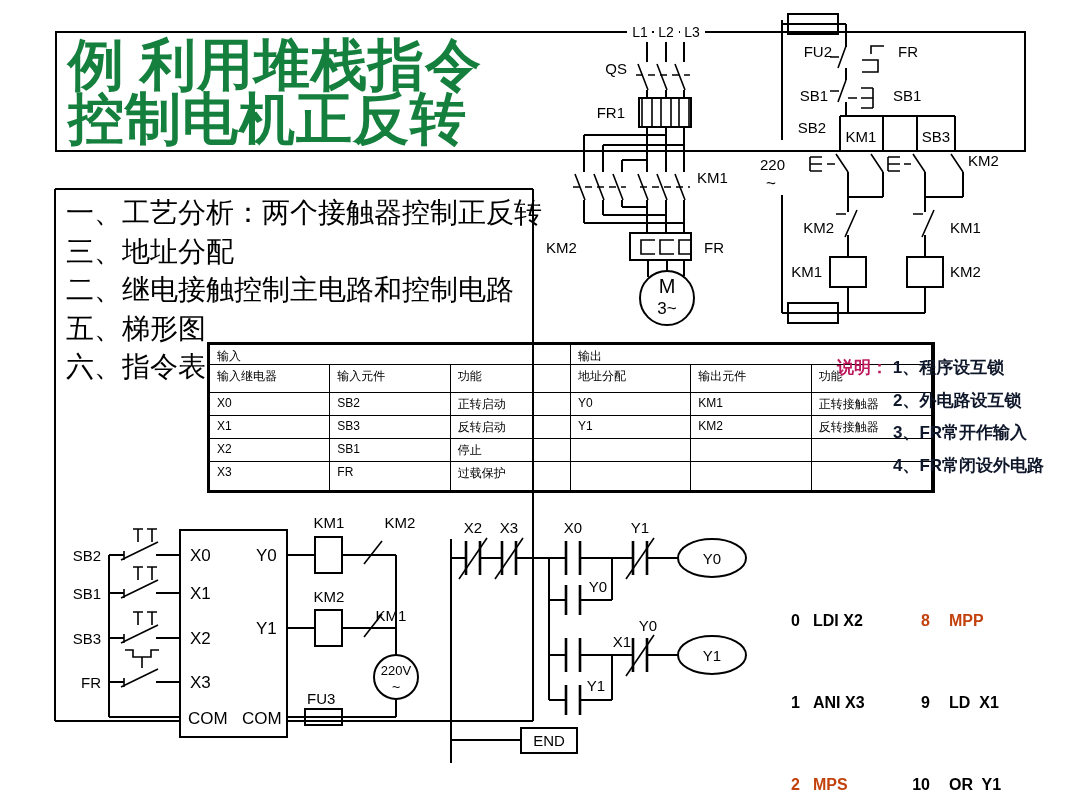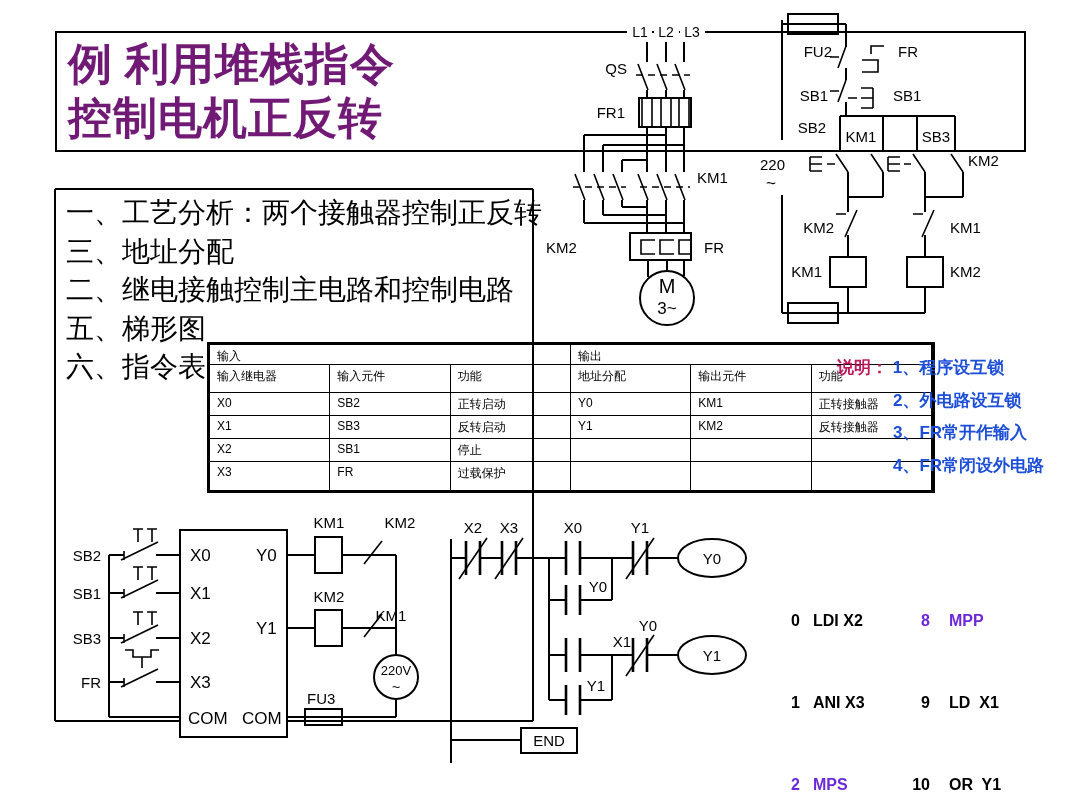--- a/index.html
+++ b/index.html
@@ -3,46 +3,46 @@
 <meta charset="utf-8">
 <style>
   html,body{margin:0;padding:0;}
   body{width:1080px;height:810px;position:relative;background:#fff;overflow:hidden;
        font-family:"Liberation Sans","DejaVu Sans",sans-serif;color:#000;}
   
   .title-box{position:absolute;left:55px;top:31px;width:971px;height:121px;
              border:2px solid #000;box-sizing:border-box;}
   .title-text{position:absolute;left:68px;top:38px;
               font-family:"Liberation Serif","DejaVu Serif",serif;font-weight:bold;
-              font-size:44px;line-height:54px;color:#701a75;letter-spacing:1px;}
+              font-size:56px;line-height:54px;color:#15803d;letter-spacing:1px;}
   
   .analysis-list{position:absolute;left:66px;top:194px;width:470px;
                  font-family:"Liberation Serif","DejaVu Serif",serif;
                  font-size:28px;line-height:38.5px;white-space:nowrap;}
   
   .io-table{position:absolute;left:207px;top:342px;width:728px;height:151px;
             border:3px solid #000;box-sizing:border-box;display:grid;
             grid-template-columns:repeat(6,1fr);
             grid-template-rows:20px 28px 23px 23px 23px auto;
             font-size:12px;background:transparent;}
   .io-table .c{border-right:1px solid #000;border-bottom:1px solid #000;
                box-sizing:border-box;padding:3px 0 0 7px;white-space:nowrap;overflow:hidden;}
   .io-table .gh{grid-column:span 3;}
   .io-table .lastrow{border-bottom:none;}
   
   .note-line{position:absolute;font-size:17px;font-weight:bold;white-space:nowrap;}
   .note-label{color:#be185d;}
-  .note-item{color:#1d4ed8;}
+  .note-item{color:#0f172a;}
   
   .ins-col{position:absolute;top:553px;font-size:16px;font-weight:bold;
            line-height:27.2px;white-space:pre;}
   .ins-col .n{display:inline-block;text-align:right;}
   .col1{left:788px;} .col1 .n{width:12px;} .col1 .t{margin-left:13px;}
   .col2{left:906px;} .col2 .n{width:24px;} .col2 .t{margin-left:19px;}
-  .red{color:#6d28d9;}
+  .red{color:#c2410c;}
   
   .overlay{position:absolute;left:0;top:0;pointer-events:none;}
   .overlay .wire{stroke:#000;stroke-width:2;fill:none;}
   .overlay .thin{stroke:#000;stroke-width:1.6;fill:none;}
   .overlay .bar{stroke:#000;stroke-width:2.6;fill:none;}
   .overlay .dash{stroke:#000;stroke-width:1.6;fill:none;stroke-dasharray:7 5;}
   .overlay .wbox{stroke:#000;stroke-width:2;fill:#fff;}
   .overlay .obox{stroke:#000;stroke-width:2;fill:none;}
   .overlay text{stroke:none;fill:#000;font-family:"Liberation Sans","DejaVu Sans",sans-serif;}
   .t13{font-size:13px;} .t14{font-size:14px;} .t15{font-size:15px;}

